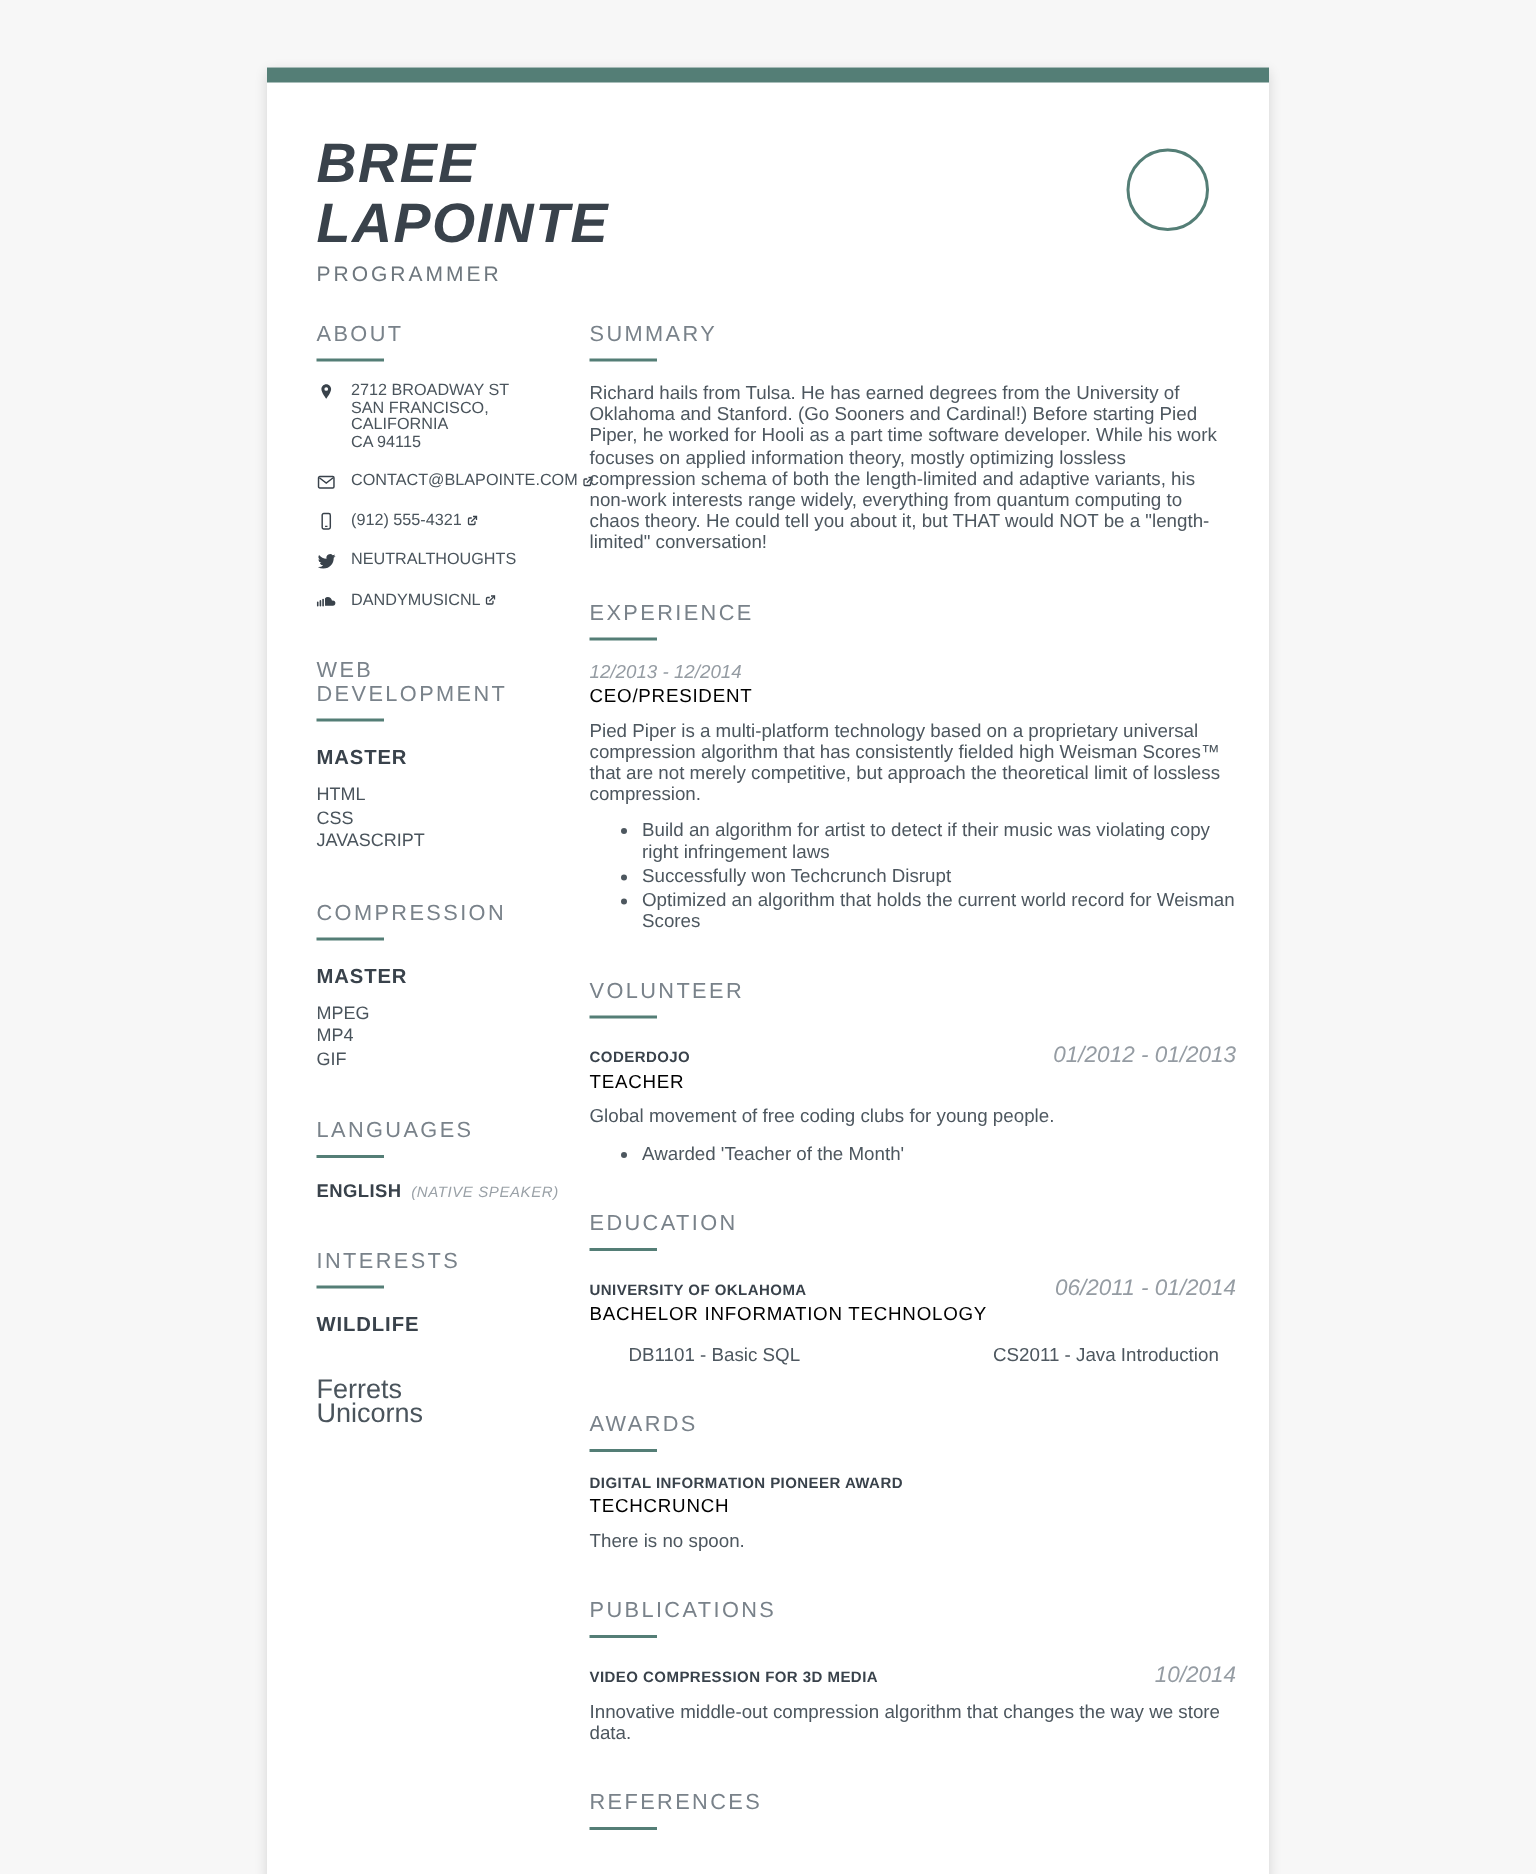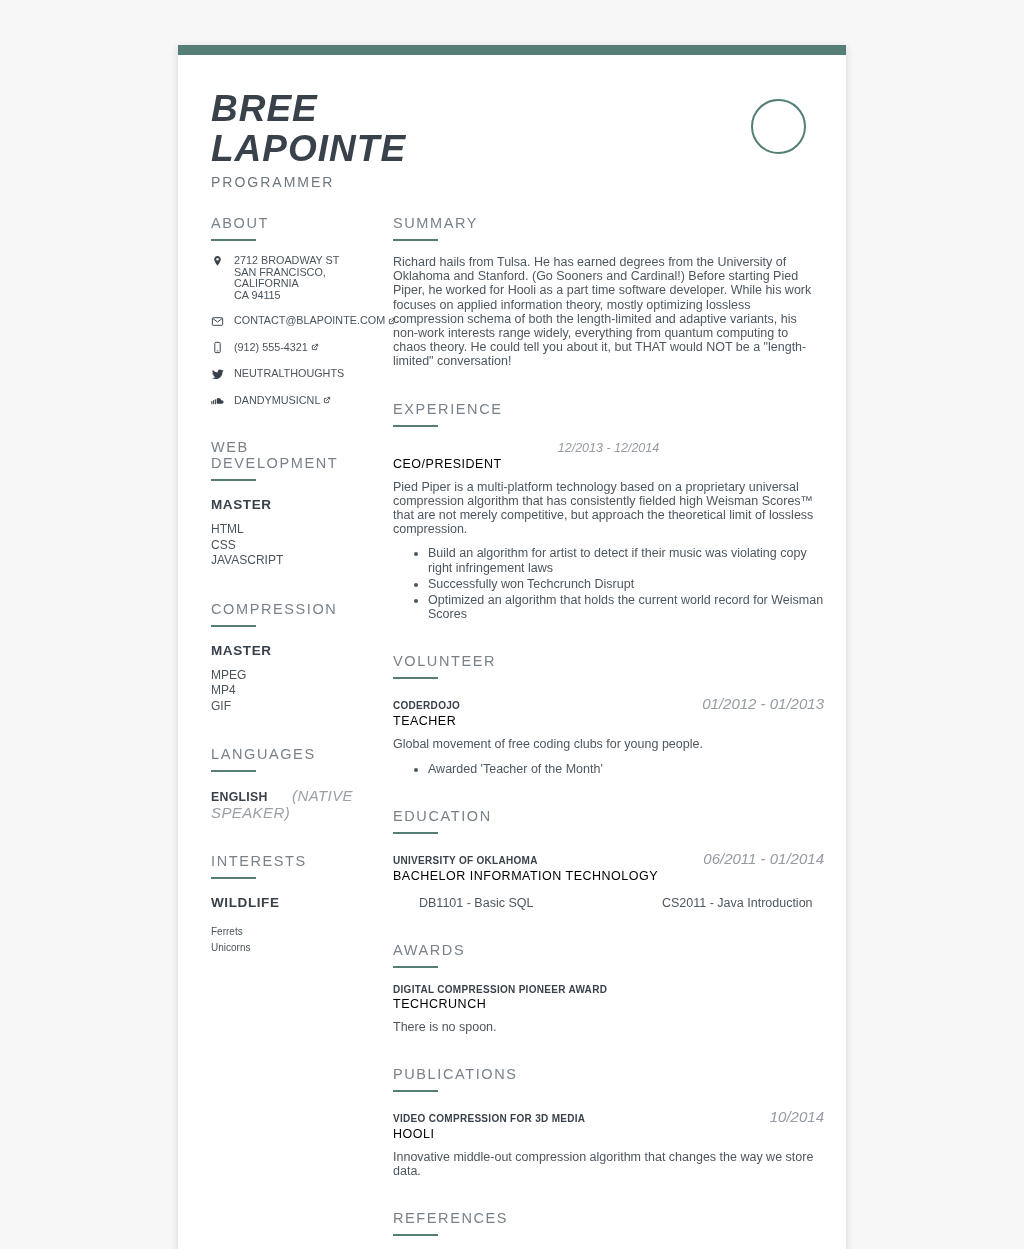--- a/index.html
+++ b/index.html
@@ -36,25 +36,25 @@
   .cicon svg{width:13px;height:13px;display:block;}
   .ctext{padding-top:1px;}
   .ext-icon{margin-left:3px;color:#39424b;}
   .ext-icon svg{width:8px;height:8px;display:block;}
   .crow{display:flex;align-items:center;}
   
   .skill-level{margin-top:16px;font-size:13.5px;font-weight:700;color:#39424b;letter-spacing:.6px;}
   .skill-list{margin-top:10px;font-size:12px;line-height:15.5px;color:#4a545c;}
   .lang-row{margin-top:15px;font-size:12px;}
   .lang-name{font-weight:700;color:#39424b;font-size:12.3px;letter-spacing:.3px;}
-  .lang-note{font-style:italic;color:#9aa1a7;font-size:15px;letter-spacing:.4px;margin-left:21px;}
-  .interest-list{margin-top:14px;font-size:10px;line-height:16px;color:#4a545c;}
+  .lang-note{font-style:italic;color:#9aa1a7;font-size:10px;letter-spacing:.4px;margin-left:3px;}
+  .interest-list{margin-top:28px;font-size:18px;line-height:16px;color:#4a545c;}
   
   .para{margin:14px 0 0;font-size:12.5px;line-height:14.2px;color:#4d575f;}
-  .entry-date-row{margin-top:14px;text-align:center;font-style:italic;color:#959ca3;font-size:12.5px;line-height:14px;}
+  .entry-date-row{margin-top:14px;text-align:left;font-style:italic;color:#959ca3;font-size:12.5px;line-height:14px;}
   .entry-head{display:flex;justify-content:space-between;align-items:baseline;margin-top:16px;}
   .entry-title{font-size:10px;font-weight:700;color:#39424b;letter-spacing:.3px;}
   .entry-date{font-style:italic;color:#959ca3;font-size:15px;white-space:nowrap;margin-left:12px;}
   .entry-role{font-size:12.5px;color:#000000;letter-spacing:.5px;margin-top:2px;}
   .entry-desc{margin:9px 0 0;font-size:12.5px;line-height:14.2px;}
   ul.bullets{margin:10px 0 0;padding-left:35px;}
   ul.bullets li{font-size:12.5px;line-height:14.2px;margin:2px 0;}
   .courses{display:grid;grid-template-columns:243px 1fr;margin-top:13px;}
   .course{padding-left:26px;font-size:12.5px;line-height:14px;}
 </style>
@@ -252,35 +252,34 @@
             <div class="course">DB1101 - Basic SQL</div>
             <div class="course">CS2011 - Java Introduction</div>
           </div>
         </div>
       </section>
 
       <section>
         <h2 class="sec">AWARDS</h2>
         <div>
           <div class="entry-head">
-            <span class="entry-title">DIGITAL COMPRESSION PIONEER AWARD</span>
+            <span class="entry-title">DIGITAL INFORMATION PIONEER AWARD</span>
           </div>
           <div class="entry-role">TECHCRUNCH</div>
           <p class="entry-desc">There is no spoon.</p>
         </div>
       </section>
 
       <section>
         <h2 class="sec">PUBLICATIONS</h2>
         <div>
           <div class="entry-head">
             <span class="entry-title">VIDEO COMPRESSION FOR 3D MEDIA</span>
             <span class="entry-date">10/2014</span>
           </div>
-          <div class="entry-role">HOOLI</div>
           <p class="entry-desc">Innovative middle-out compression algorithm that changes the way we store data.</p>
         </div>
       </section>
 
       <section>
         <h2 class="sec">REFERENCES</h2>
 
       </section>
 
     </main>

